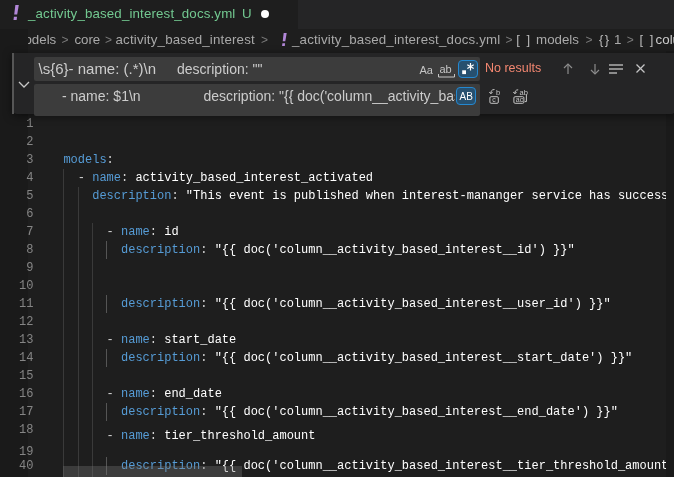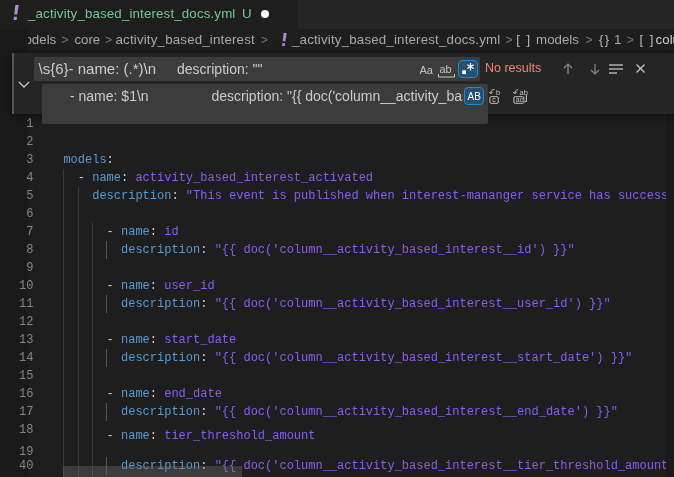--- a/index.html
+++ b/index.html
@@ -17,31 +17,31 @@
   #crumbs .sep{color:#7a7a7a;font-size:12px;top:4px;}
   #crumbs .ico{color:#b9b9b9;font-size:13px;letter-spacing:1.5px;top:3px;}
   
   #lstrip{left:0;top:29px;width:8px;height:448px;background:#1a1a1a;}
   #rstrip{left:666px;top:51px;width:8px;height:426px;background:#1a1a1a;}
   
   #code{left:8px;top:51px;width:658px;height:426px;overflow:hidden;font-family:"Liberation Mono",monospace;font-size:12px;}
   .ln{position:absolute;left:0;width:25.5px;text-align:right;color:#858585;height:18px;line-height:18px;}
   .cl{position:absolute;left:55.4px;white-space:pre;height:18px;line-height:18px;color:#d4d4d4;}
   .k{color:#569cd6;}
-  .s{color:#8b5cf6;}
+  .s{color:#ffffff;}
   .n{color:#b5cea8;}
   .guide{position:absolute;width:1px;background:#3a3a3a;}
   .guideb{position:absolute;width:1px;background:#555555;}
   
   #hscroll{left:63px;top:466px;width:159px;height:11px;background:rgba(121,121,121,0.34);}
   
   #findw{left:12px;top:53px;width:644px;height:61px;background:#252526;border-radius:0 0 5px 5px;box-shadow:0 2px 8px rgba(0,0,0,0.5);}
   #findw .input{position:absolute;background:#3c3c3c;border-radius:2px;overflow:hidden;}
   #sin{left:21.5px;top:4px;width:446px;height:24px;}
-  #rin{left:21.5px;top:31px;width:446px;height:40px;margin-left:8px;}
+  #rin{left:21.5px;top:31px;width:446px;height:32px;}
   .itxt{position:absolute;color:#cccccc;font-size:14px;white-space:pre;top:3.5px;}
   .optbox{position:absolute;width:20px;height:18px;border:1px solid #2488d0;border-radius:4px;background:rgba(0,120,212,0.34);box-sizing:border-box;}
   .noresults{position:absolute;left:473px;top:8px;color:#f48771;font-size:12.5px;}
   .wicon{position:absolute;}
 </style>
 </head>
 <body>
   <div id="tabstrip" class="abs"></div>
   <div id="tab" class="abs">
     <svg style="position:absolute;left:11px;top:5px" width="9" height="16" viewBox="0 0 9 16">
@@ -88,21 +88,20 @@
     <div class="cl" style="top:118px">  - <span class="k">name</span>: <span class="s">activity_based_interest_activated</span></div>
     <div class="ln" style="top:136px">5</div>
     <div class="cl" style="top:136px">    <span class="k">description</span>: <span class="s">"This event is published when interest-mananger service has successfully activated interest"</span></div>
     <div class="ln" style="top:154px">6</div>
     <div class="ln" style="top:172px">7</div>
     <div class="cl" style="top:172px">      - <span class="k">name</span>: <span class="s">id</span></div>
     <div class="ln" style="top:190px">8</div>
     <div class="cl" style="top:190px">        <span class="k">description</span>: <span class="s">"{{ doc('column__activity_based_interest__id') }}"</span></div>
     <div class="ln" style="top:208px">9</div>
     <div class="ln" style="top:226px">10</div>
-    <div class="cl" style="top:226px">      - <span class="k">name</span>: <span class="s">user_id</span></div>
     <div class="ln" style="top:244px">11</div>
     <div class="cl" style="top:244px">        <span class="k">description</span>: <span class="s">"{{ doc('column__activity_based_interest__user_id') }}"</span></div>
     <div class="ln" style="top:262px">12</div>
     <div class="ln" style="top:280px">13</div>
     <div class="cl" style="top:280px">      - <span class="k">name</span>: <span class="s">start_date</span></div>
     <div class="ln" style="top:298px">14</div>
     <div class="cl" style="top:298px">        <span class="k">description</span>: <span class="s">"{{ doc('column__activity_based_interest__start_date') }}"</span></div>
     <div class="ln" style="top:316px">15</div>
     <div class="ln" style="top:334px">16</div>
     <div class="cl" style="top:334px">      - <span class="k">name</span>: <span class="s">end_date</span></div>

